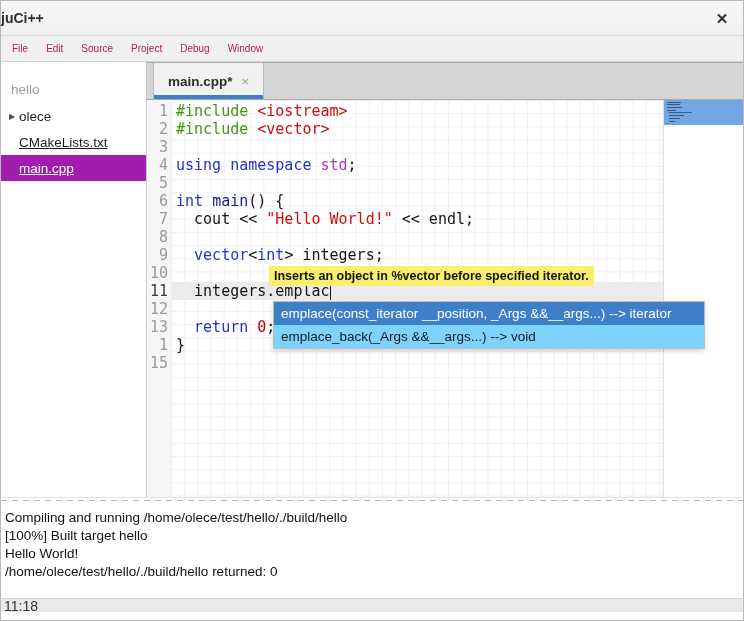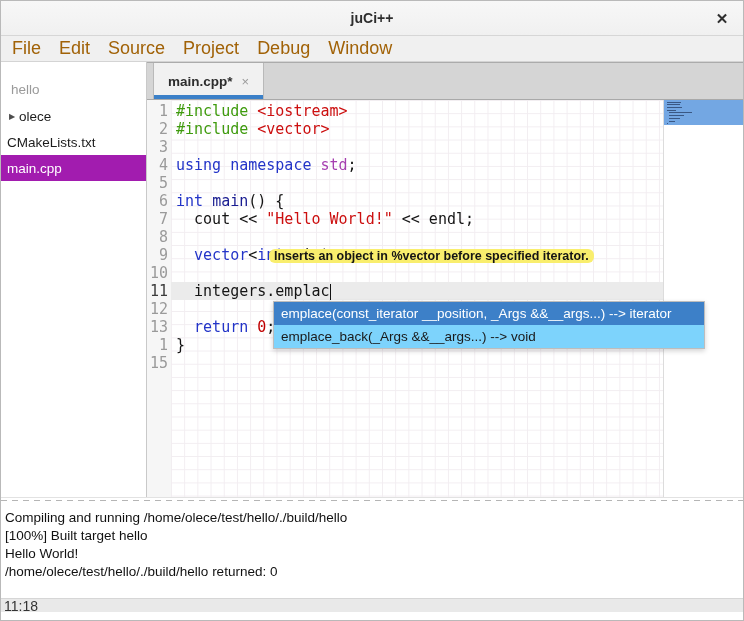--- a/index.html
+++ b/index.html
@@ -7,42 +7,42 @@
   body {
     font-family:"Liberation Sans", sans-serif;
     font-size:14px; color:#1a1a1a; background:#fff; overflow:hidden;
   }
   .window { width:744px; height:621px; display:flex; flex-direction:column;
     border:1px solid #b9b9b9; background:#fff; }
 
   
   .titlebar { height:35px; background:linear-gradient(#f7f7f7,#f0f0f0);
     border-bottom:1px solid #d6d6d6; position:relative;
-    display:flex; align-items:center; justify-content:center; flex:0 0 auto; }
+    display:flex; align-items:center; flex:0 0 auto; }
   .title { font-weight:bold; color:#2d2d2d; font-size:14px; }
   .close-btn { position:absolute; right:10px; top:7px; width:22px; height:22px;
     display:flex; align-items:center; justify-content:center;
     font-size:15px; font-weight:bold; color:#2f2f2f; cursor:default; }
 
   
   .menubar { height:26px; background:#f0f0f0; border-bottom:1px solid #d4d4d4;
     display:flex; align-items:center; padding-left:2px; flex:0 0 auto; }
-  .menu-item { padding:3px 9px; font-size:18px; color:#a16207; }
+  .menu-item { padding:3px 9px; font-size:10px; color:#be185d; }
 
   
   .content { flex:0 0 435px; display:flex; overflow:hidden; }
 
   
   .sidebar { width:146px; background:#fff; border-right:1px solid #c9c9c9;
     display:flex; flex-direction:column; font-size:13.5px; }
   .side-header { color:#9a9a9a; padding:20px 10px 6px 10px; }
   .tree-row { height:26px; display:flex; align-items:center; color:#1c1c1c; }
   .tree-row .tw { width:16px; text-align:center; font-size:8px; color:#4d4d4d; padding-left:6px;}
   .tree-row .lbl { padding-left:2px; }
-  .tree-row.indent .lbl { padding-left:6px; }
+  .tree-row.indent .lbl { padding-left:18px;text-decoration:underline; }
   .tree-row.selected { background:#a21caf; color:#ffffff; }
 
   
   .editor-col { flex:1; display:flex; flex-direction:column; overflow:hidden; }
   .tabbar { height:38px; background:#d5d5d5; border-top:1px solid #ababab;
     border-bottom:1px solid #a9a9a9; display:flex; align-items:stretch; padding-left:6px; }
   .tab { background:#f1f1f1; border-left:1px solid #b9b9b9; border-right:1px solid #b9b9b9;
     display:flex; align-items:center; padding:15px 14px; position:relative; }
   .tab .tab-label { font-weight:bold; font-size:13.5px; color:#2d2d2d; }
   .tab .tab-close { margin-left:9px; color:#9b9b9b; font-size:13px; }
@@ -75,23 +75,23 @@
   .caret { display:inline-block; width:1px; height:16px; background:#111;
     vertical-align:text-bottom; margin-left:0px; }
 
   
   .minimap { width:80px; background:#fff; border-left:1px solid #dcdcdc; position:relative; }
   .mini-visible { position:absolute; top:0; left:0; right:0; height:25px;
     background:#73a7e3; padding:2px 0 0 3px; }
   .mini-bar { height:1px; margin-bottom:0.6px; background:rgba(22,40,75,0.62); }
 
   
-  .doc-tooltip { position:absolute; left:122px; top:149px; height:14px;
+  .doc-tooltip { position:absolute; left:122px; top:166px; height:20px;
     background:#f9ee6d; color:#141414; font-size:12.5px; font-weight:bold;
-    display:flex; align-items:center; padding:0 5px; white-space:nowrap; z-index:5;border-radius:6px; }
+    display:flex; align-items:center; padding:0 5px; white-space:nowrap; z-index:5; }
   .ac-popup { position:absolute; left:126px; top:201px; width:432px;
     background:#7dd3fc; border:1px solid #bdbdbd;
     box-shadow:0 2px 5px rgba(0,0,0,0.18); z-index:6; font-size:13.5px; }
   .ac-row { height:23px; display:flex; align-items:center; padding:0 7px;
     color:#1a1a1a; white-space:nowrap; overflow:hidden; }
   .ac-row.selected { background:#3d80c8; color:#ffffff; }
 
   
   .splitter { height:7px; background:#ffffff; border-top:1px solid #e2e2e2; position:relative; }
   .splitter .dash { position:absolute; top:2px; left:0; right:0; height:1px;

